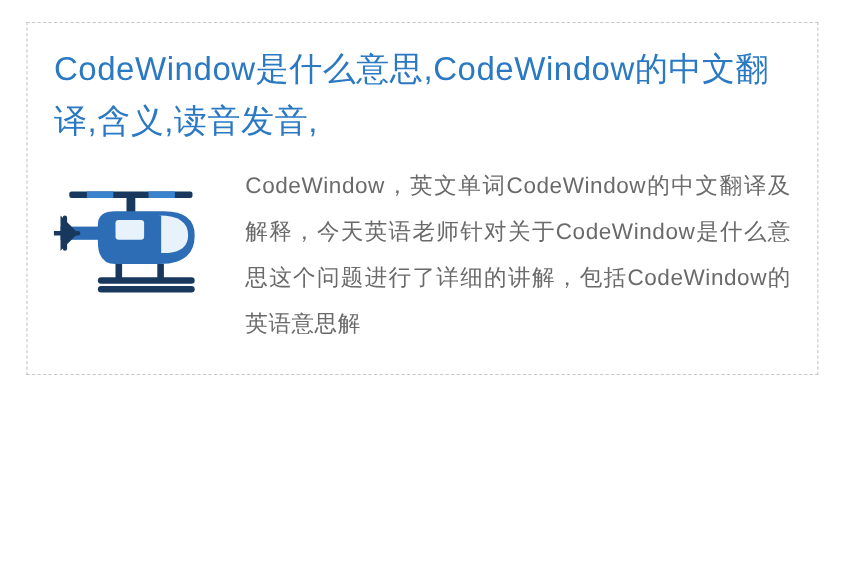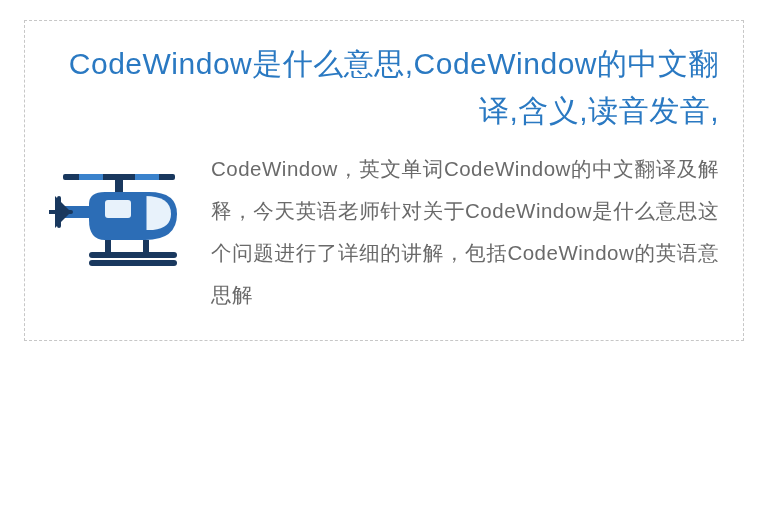--- a/index.html
+++ b/index.html
@@ -16,26 +16,25 @@
     padding: 20px 24px 24px 24px;
     background: #ffffff;
   }
   .title {
     color: #2a79c2;
     font-size: 30px;
     line-height: 1.55;
     font-weight: 400;
     margin-bottom: 14px;
     letter-spacing: 0.5px;
-    text-align: right;
   }
   .content-row {
     display: flex;
     align-items: flex-start;
-    gap: 22px;
+    gap: 34px;
   }
   .icon-box {
     flex: 0 0 140px;
     height: 140px;
     display: flex;
     align-items: center;
     justify-content: center;
   }
   .body-text {
     flex: 1;

